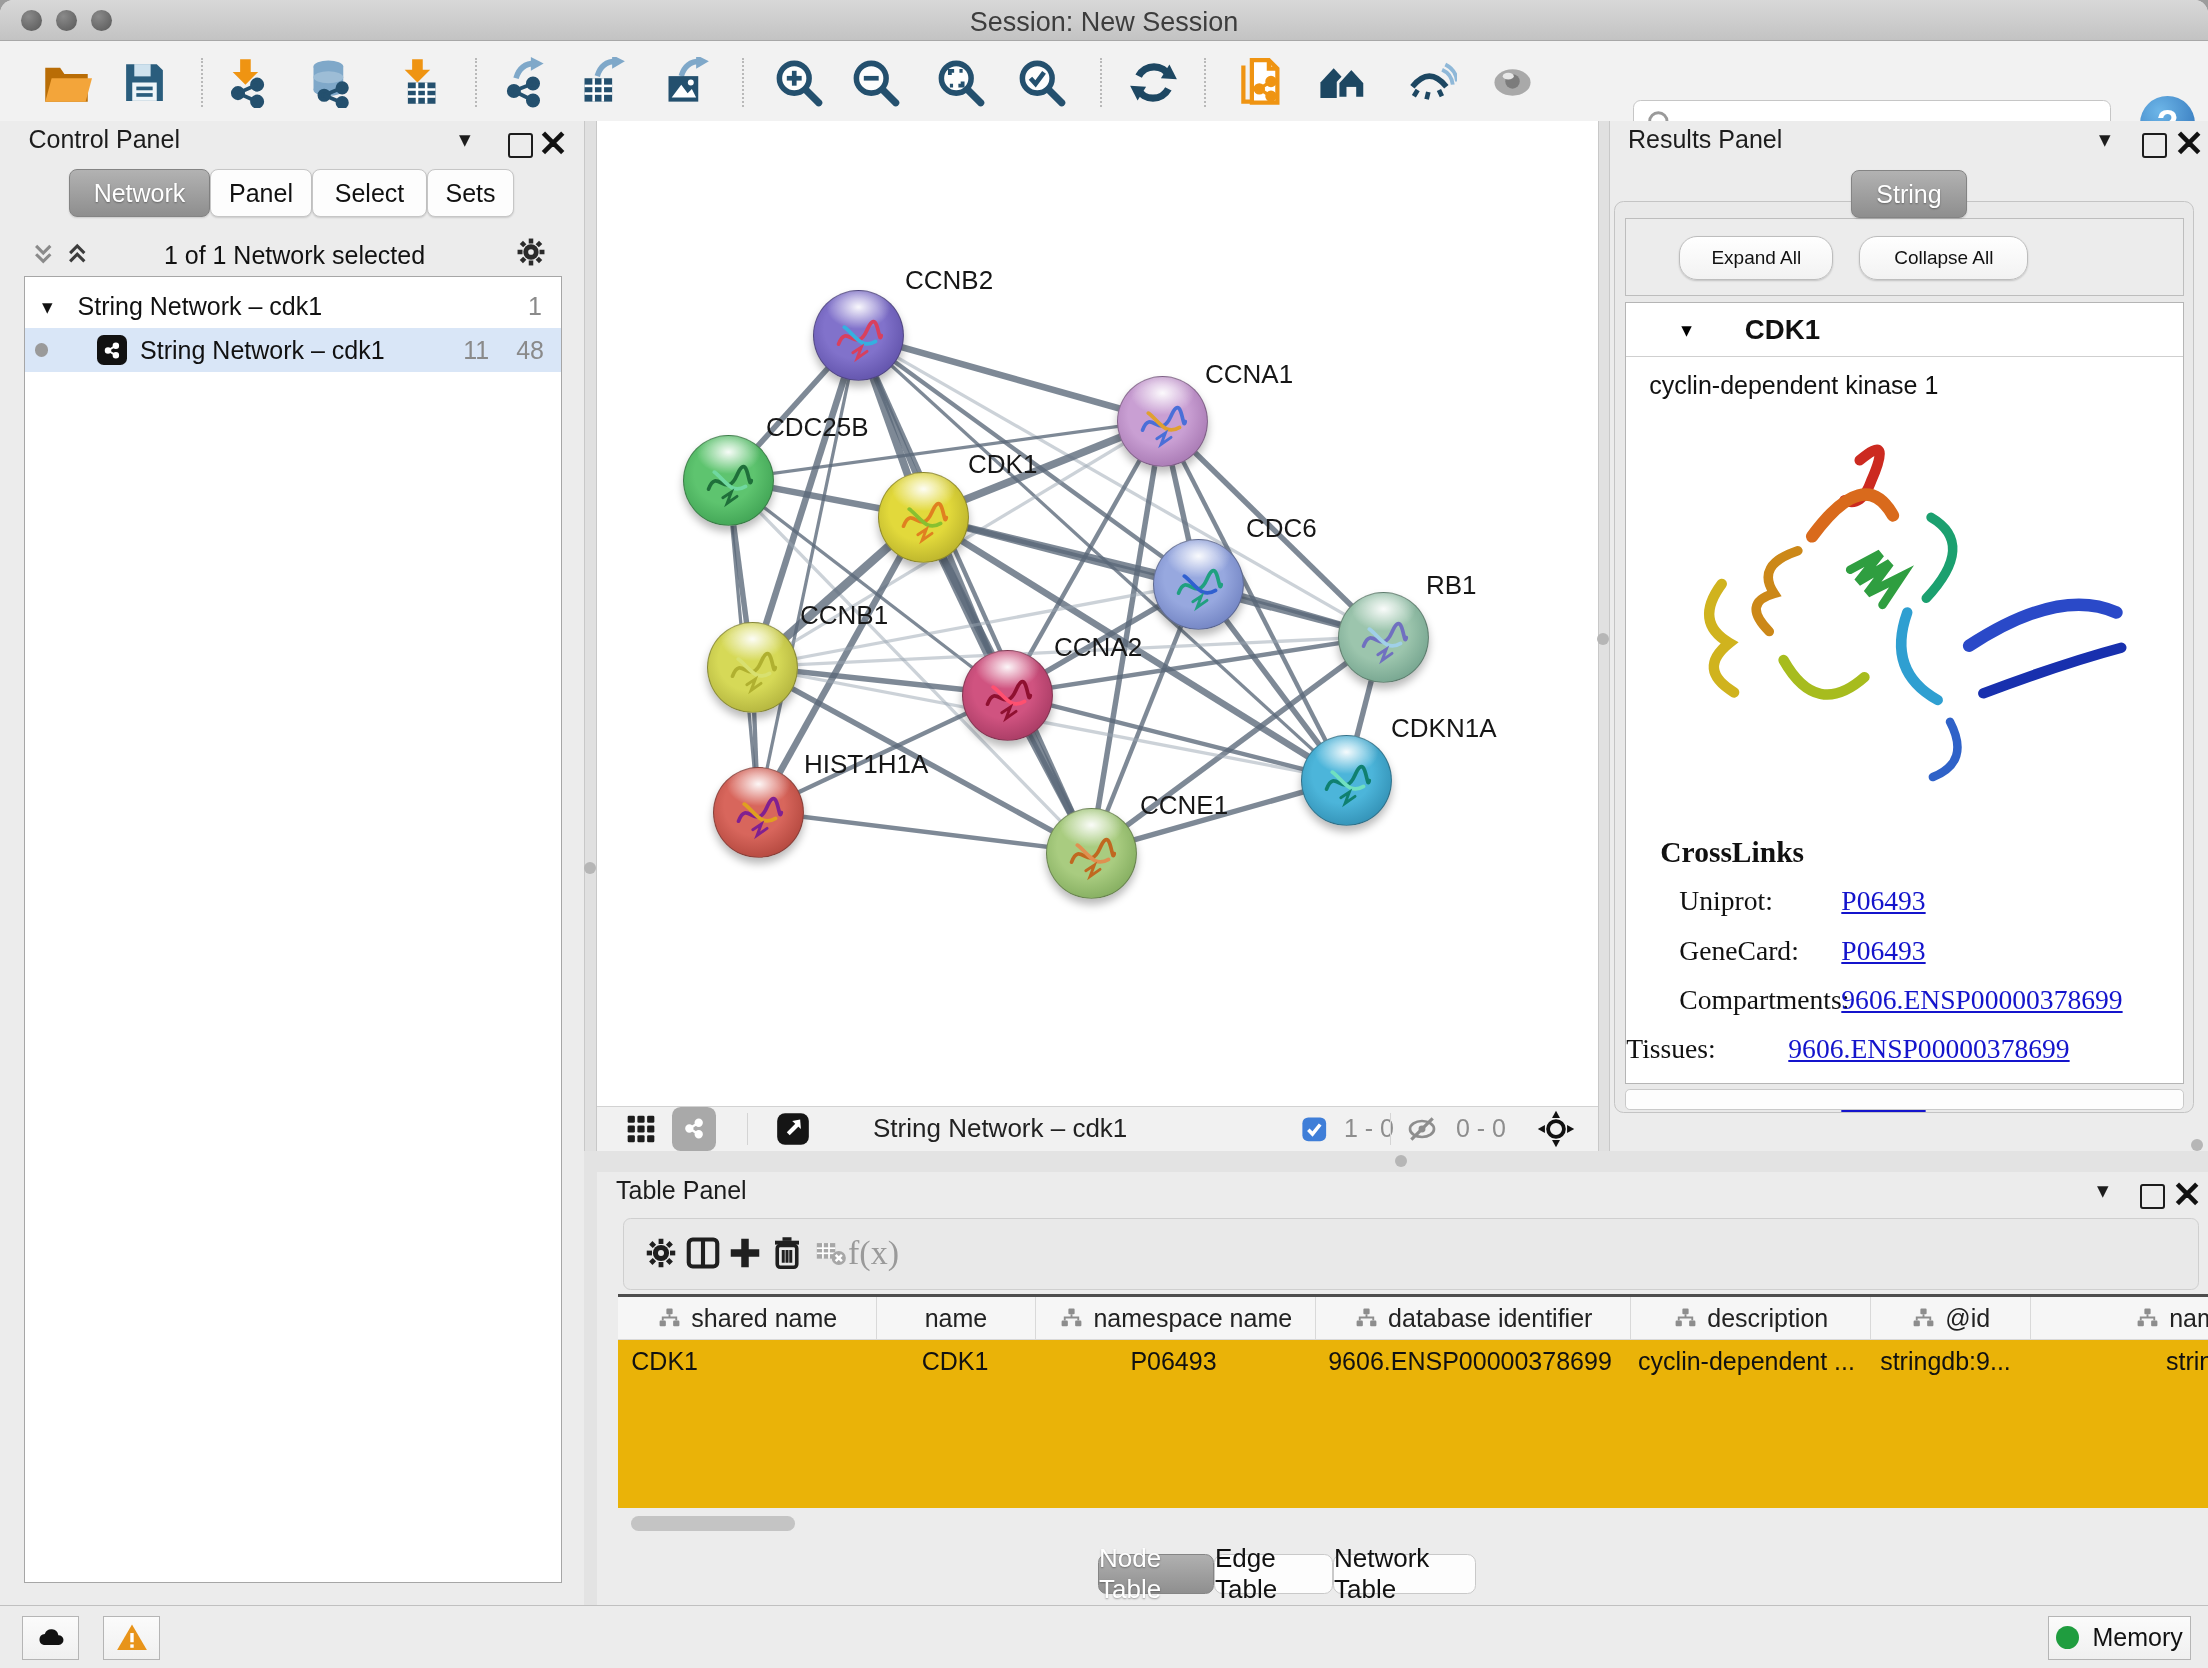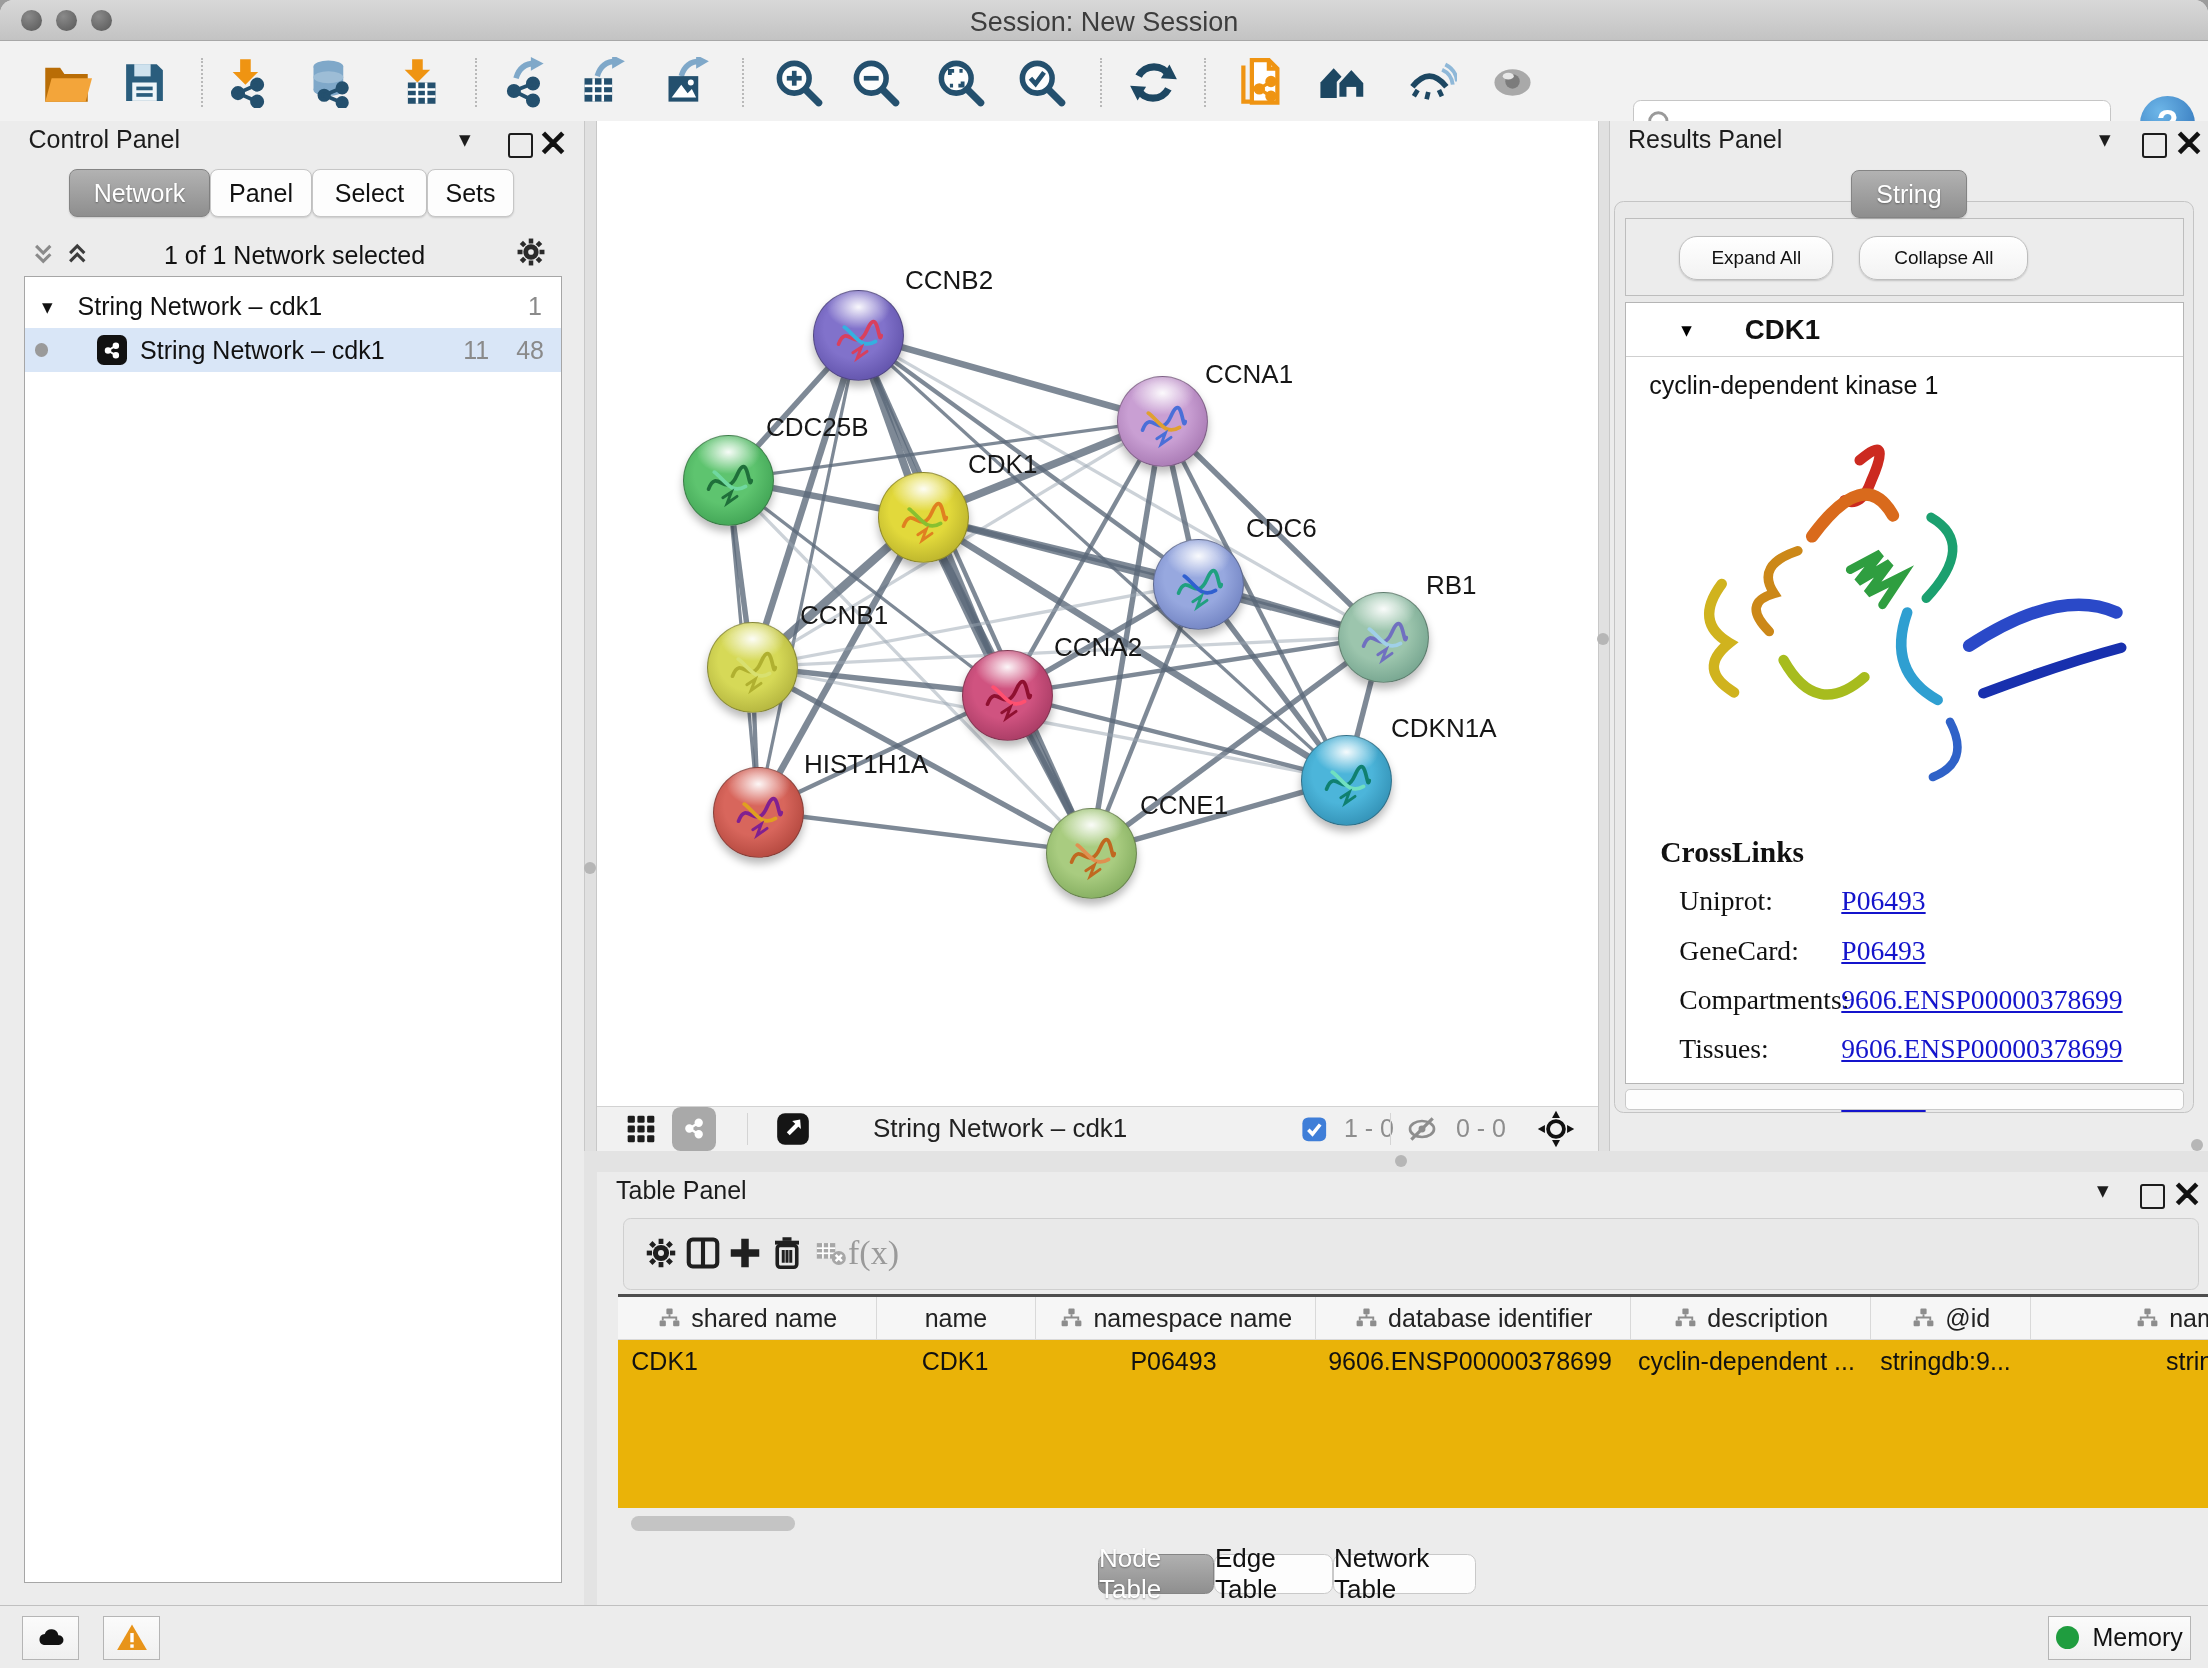--- a/index.html
+++ b/index.html
@@ -630,21 +630,21 @@
             </div>
             <div class="xl-row serif" style="top: 632px;">
               <span style="margin-left: 53px; font-size: 27.6px; color: rgb(17, 17, 17); width: 162px; display: inline-block;">GeneCard:</span>
               <span class="xlink" style="font-size: 27.6px;">P06493</span>
             </div>
             <div class="xl-row serif" style="top: 681px;">
               <span style="margin-left: 53px; font-size: 27.6px; color: rgb(17, 17, 17); width: 162px; display: inline-block;">Compartments:</span>
               <span class="xlink" style="font-size: 27.6px;">9606.ENSP00000378699</span>
             </div>
             <div class="xl-row serif" style="top: 730px;">
-              <span style="margin-left: 53px; font-size: 27.6px; color: rgb(17, 17, 17); width: 162px; display: inline-block;">Tissues:</span>
+              <span style="font-size: 27.6px; color: rgb(17, 17, 17); width: 162px; display: inline-block;">Tissues:</span>
               <span class="xlink" style="font-size: 27.6px;">9606.ENSP00000378699</span>
             </div>
             <div class="xl-row serif" style="top: 780px;">
               <span style="margin-left: 53px; font-size: 27.6px; color: rgb(17, 17, 17); width: 162px; display: inline-block;">Pharos:</span>
               <span class="xlink" style="font-size: 27.6px;">P06493</span>
             </div>
           </div>
       </div>
       <div class="rp-scroll"></div>
     </div>

